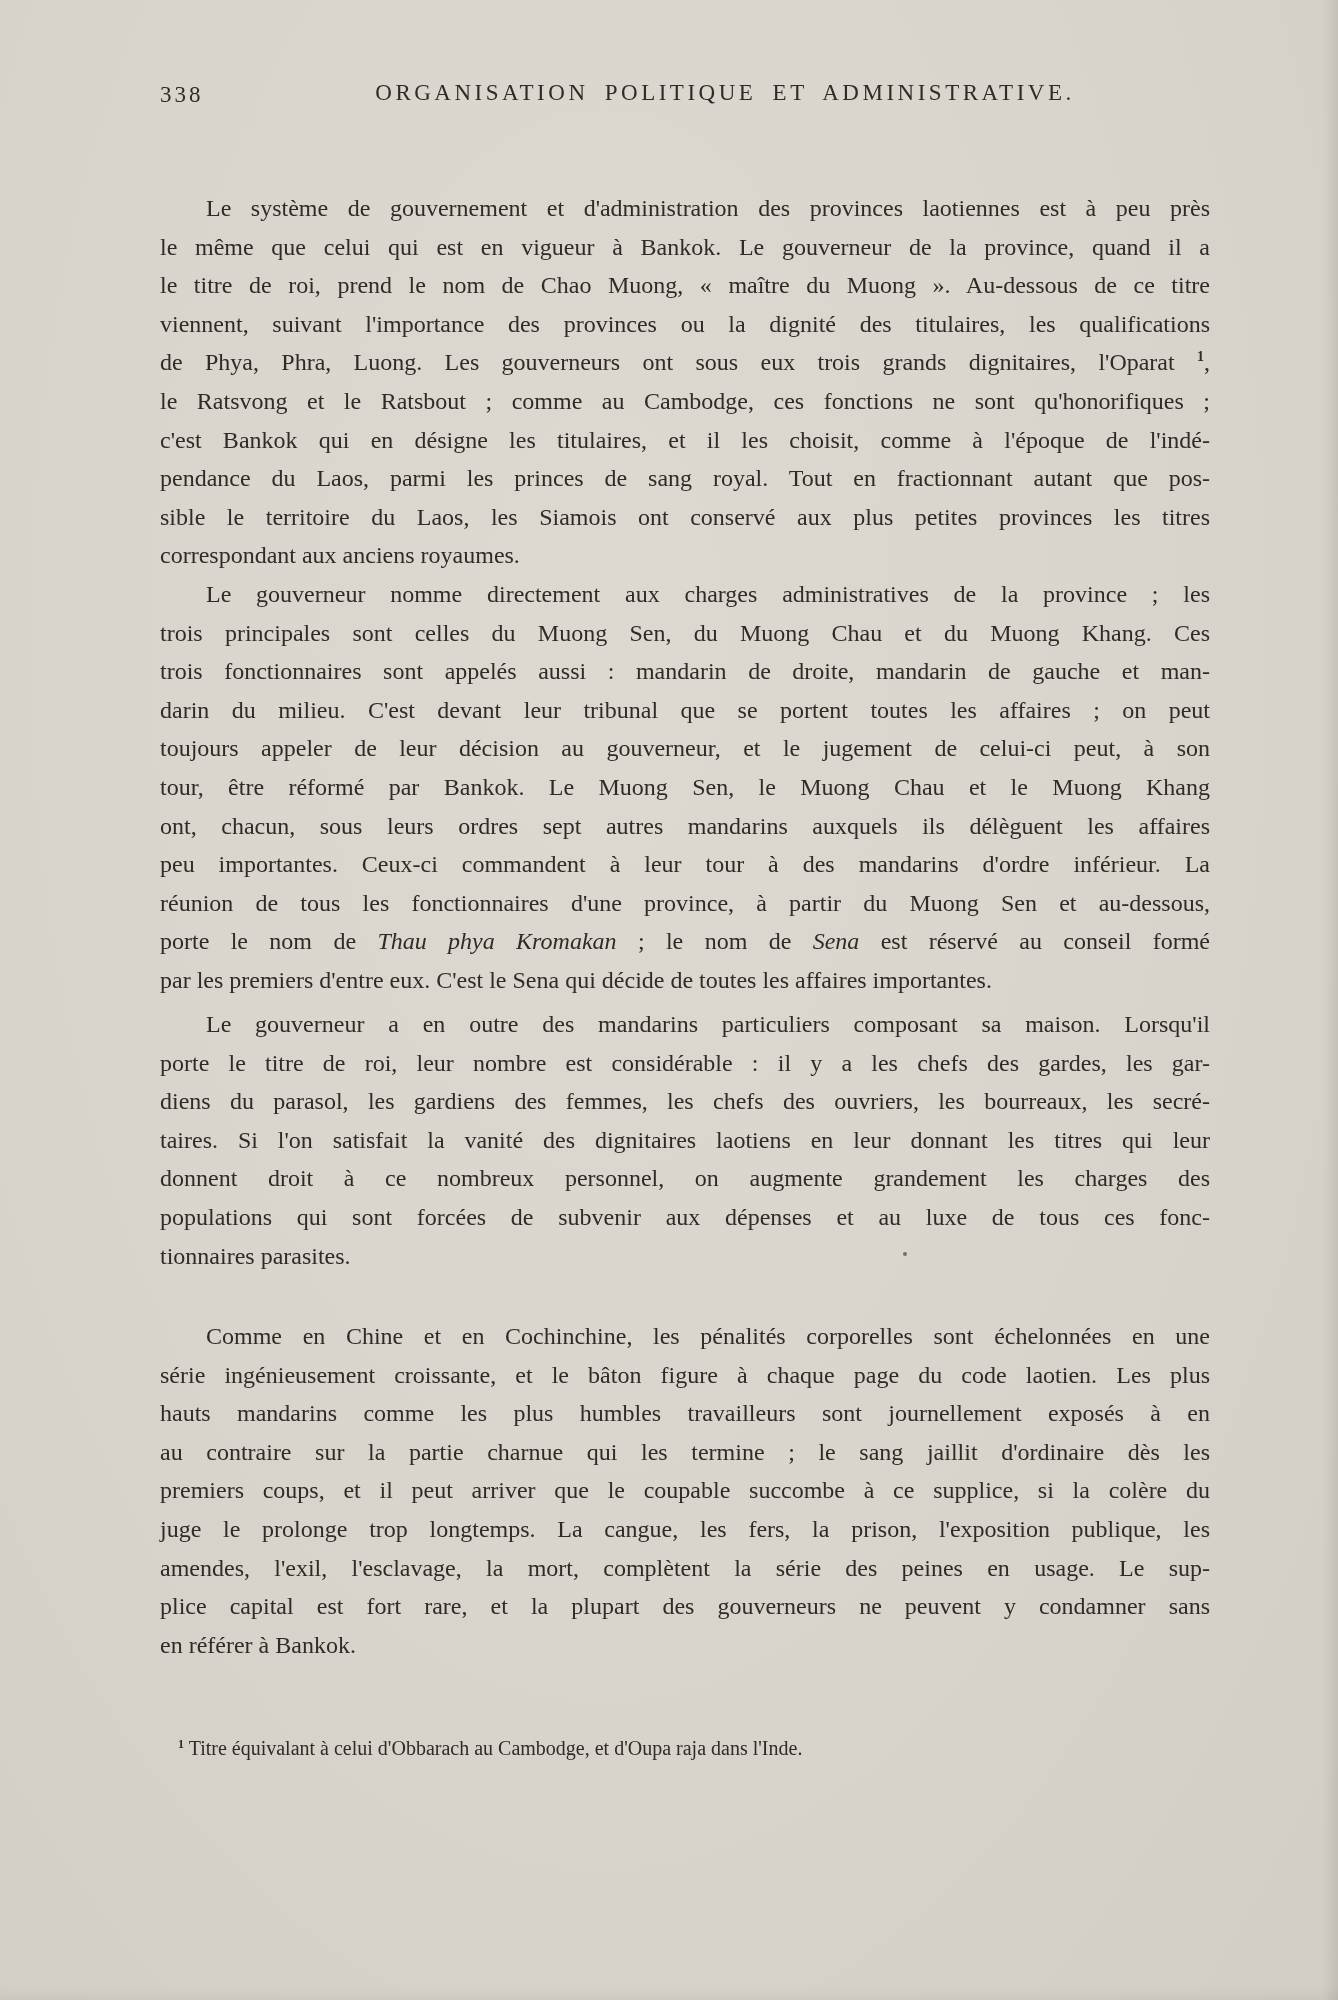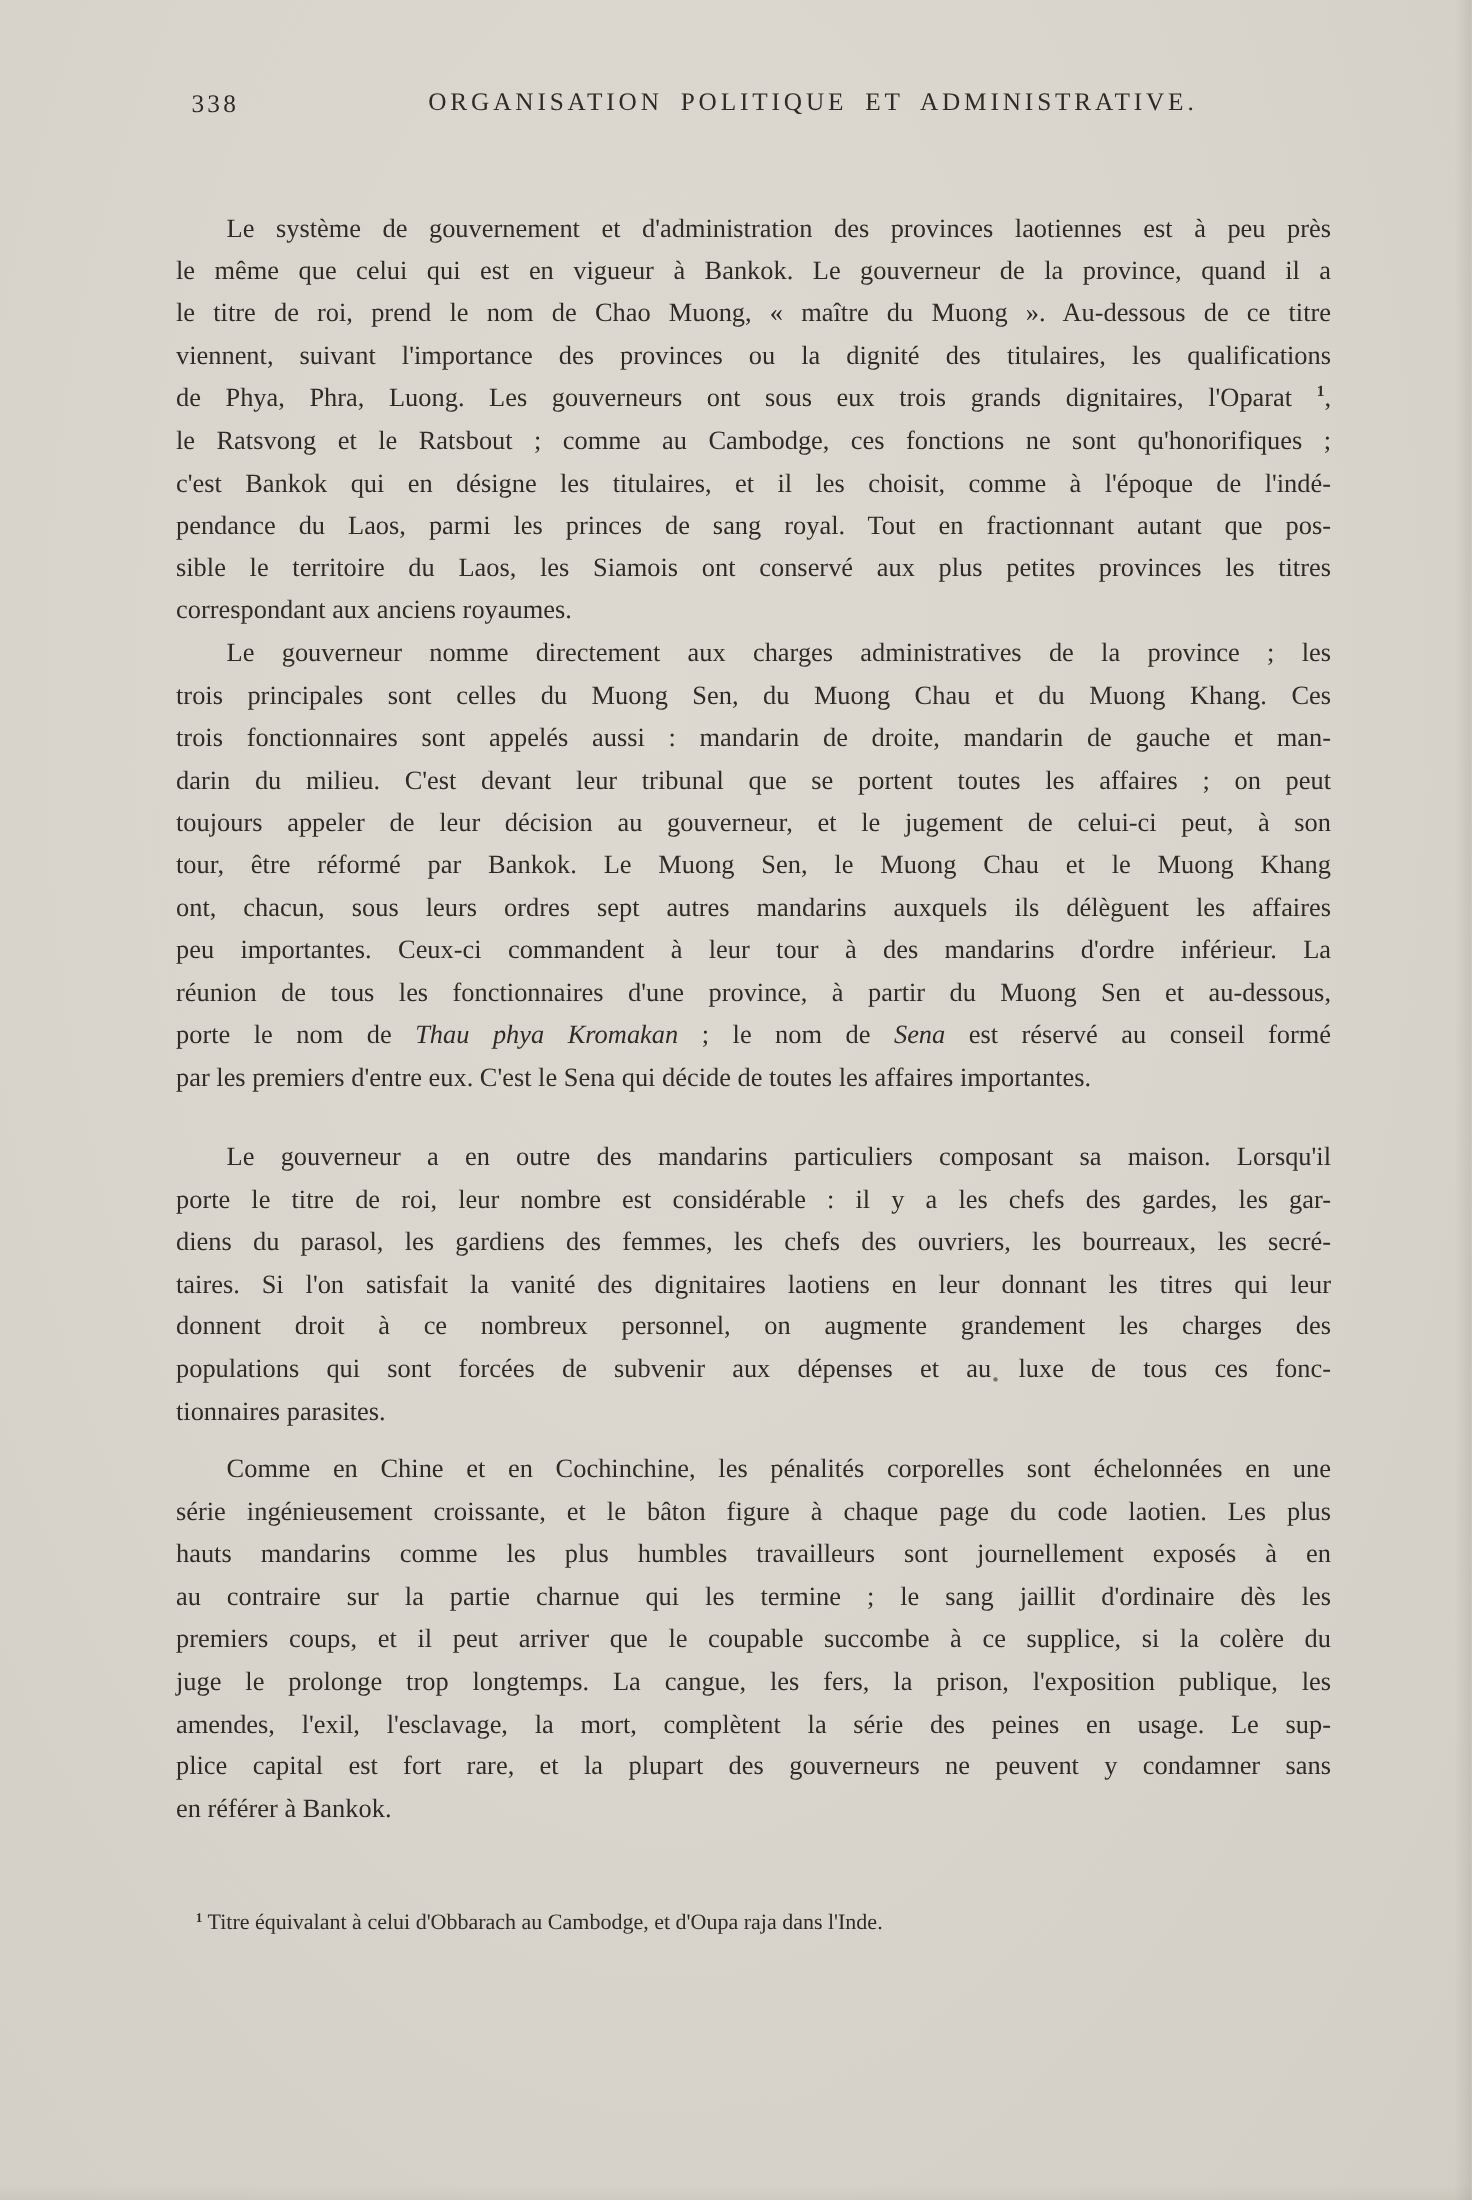--- a/index.html
+++ b/index.html
@@ -28,21 +28,20 @@
     left: 0; bottom: 0;
     width: 100%; height: 14px;
     background: linear-gradient(to bottom, rgba(60,52,40,0), rgba(60,52,40,0.05));
   }
   .header-row {
     position: absolute;
     top: 80px;
     left: 160px;
     width: 1050px;
     height: 34px;
-    margin-left: 14px;
   }
   .page-num {
     position: absolute;
     left: 0;
     top: 2px;
     font-size: 23px;
     letter-spacing: 3px;
   }
   .running-title {
     text-align: center;
@@ -131,21 +130,21 @@
     <div class="line">darin du milieu. C'est devant leur tribunal que se portent toutes les affaires ; on peut</div>
     <div class="line">toujours appeler de leur décision au gouverneur, et le jugement de celui-ci peut, à son</div>
     <div class="line">tour, être réformé par Bankok. Le Muong Sen, le Muong Chau et le Muong Khang</div>
     <div class="line">ont, chacun, sous leurs ordres sept autres mandarins auxquels ils délèguent les affaires</div>
     <div class="line">peu importantes. Ceux-ci commandent à leur tour à des mandarins d'ordre inférieur. La</div>
     <div class="line">réunion de tous les fonctionnaires d'une province, à partir du Muong Sen et au-dessous,</div>
     <div class="line"><span>porte le nom de </span><span class="it">Thau phya Kromakan</span><span> ; le nom de </span><span class="it">Sena</span><span> est réservé au conseil formé</span></div>
     <div class="line last">par les premiers d'entre eux. C'est le Sena qui décide de toutes les affaires importantes.</div>
   </div>
 
-  <div class="para" style="top:994px">
+  <div class="para" style="top:966px">
     <div class="line indent">Le gouverneur a en outre des mandarins particuliers composant sa maison. Lorsqu'il</div>
     <div class="line">porte le titre de roi, leur nombre est considérable : il y a les chefs des gardes, les gar-</div>
     <div class="line">diens du parasol, les gardiens des femmes, les chefs des ouvriers, les bourreaux, les secré-</div>
     <div class="line">taires. Si l'on satisfait la vanité des dignitaires laotiens en leur donnant les titres qui leur</div>
     <div class="line">donnent droit à ce nombreux personnel, on augmente grandement les charges des</div>
     <div class="line">populations qui sont forcées de subvenir aux dépenses et au luxe de tous ces fonc-</div>
     <div class="line last">tionnaires parasites.</div>
   </div>
 
   <div class="para" style="top:1278px">

